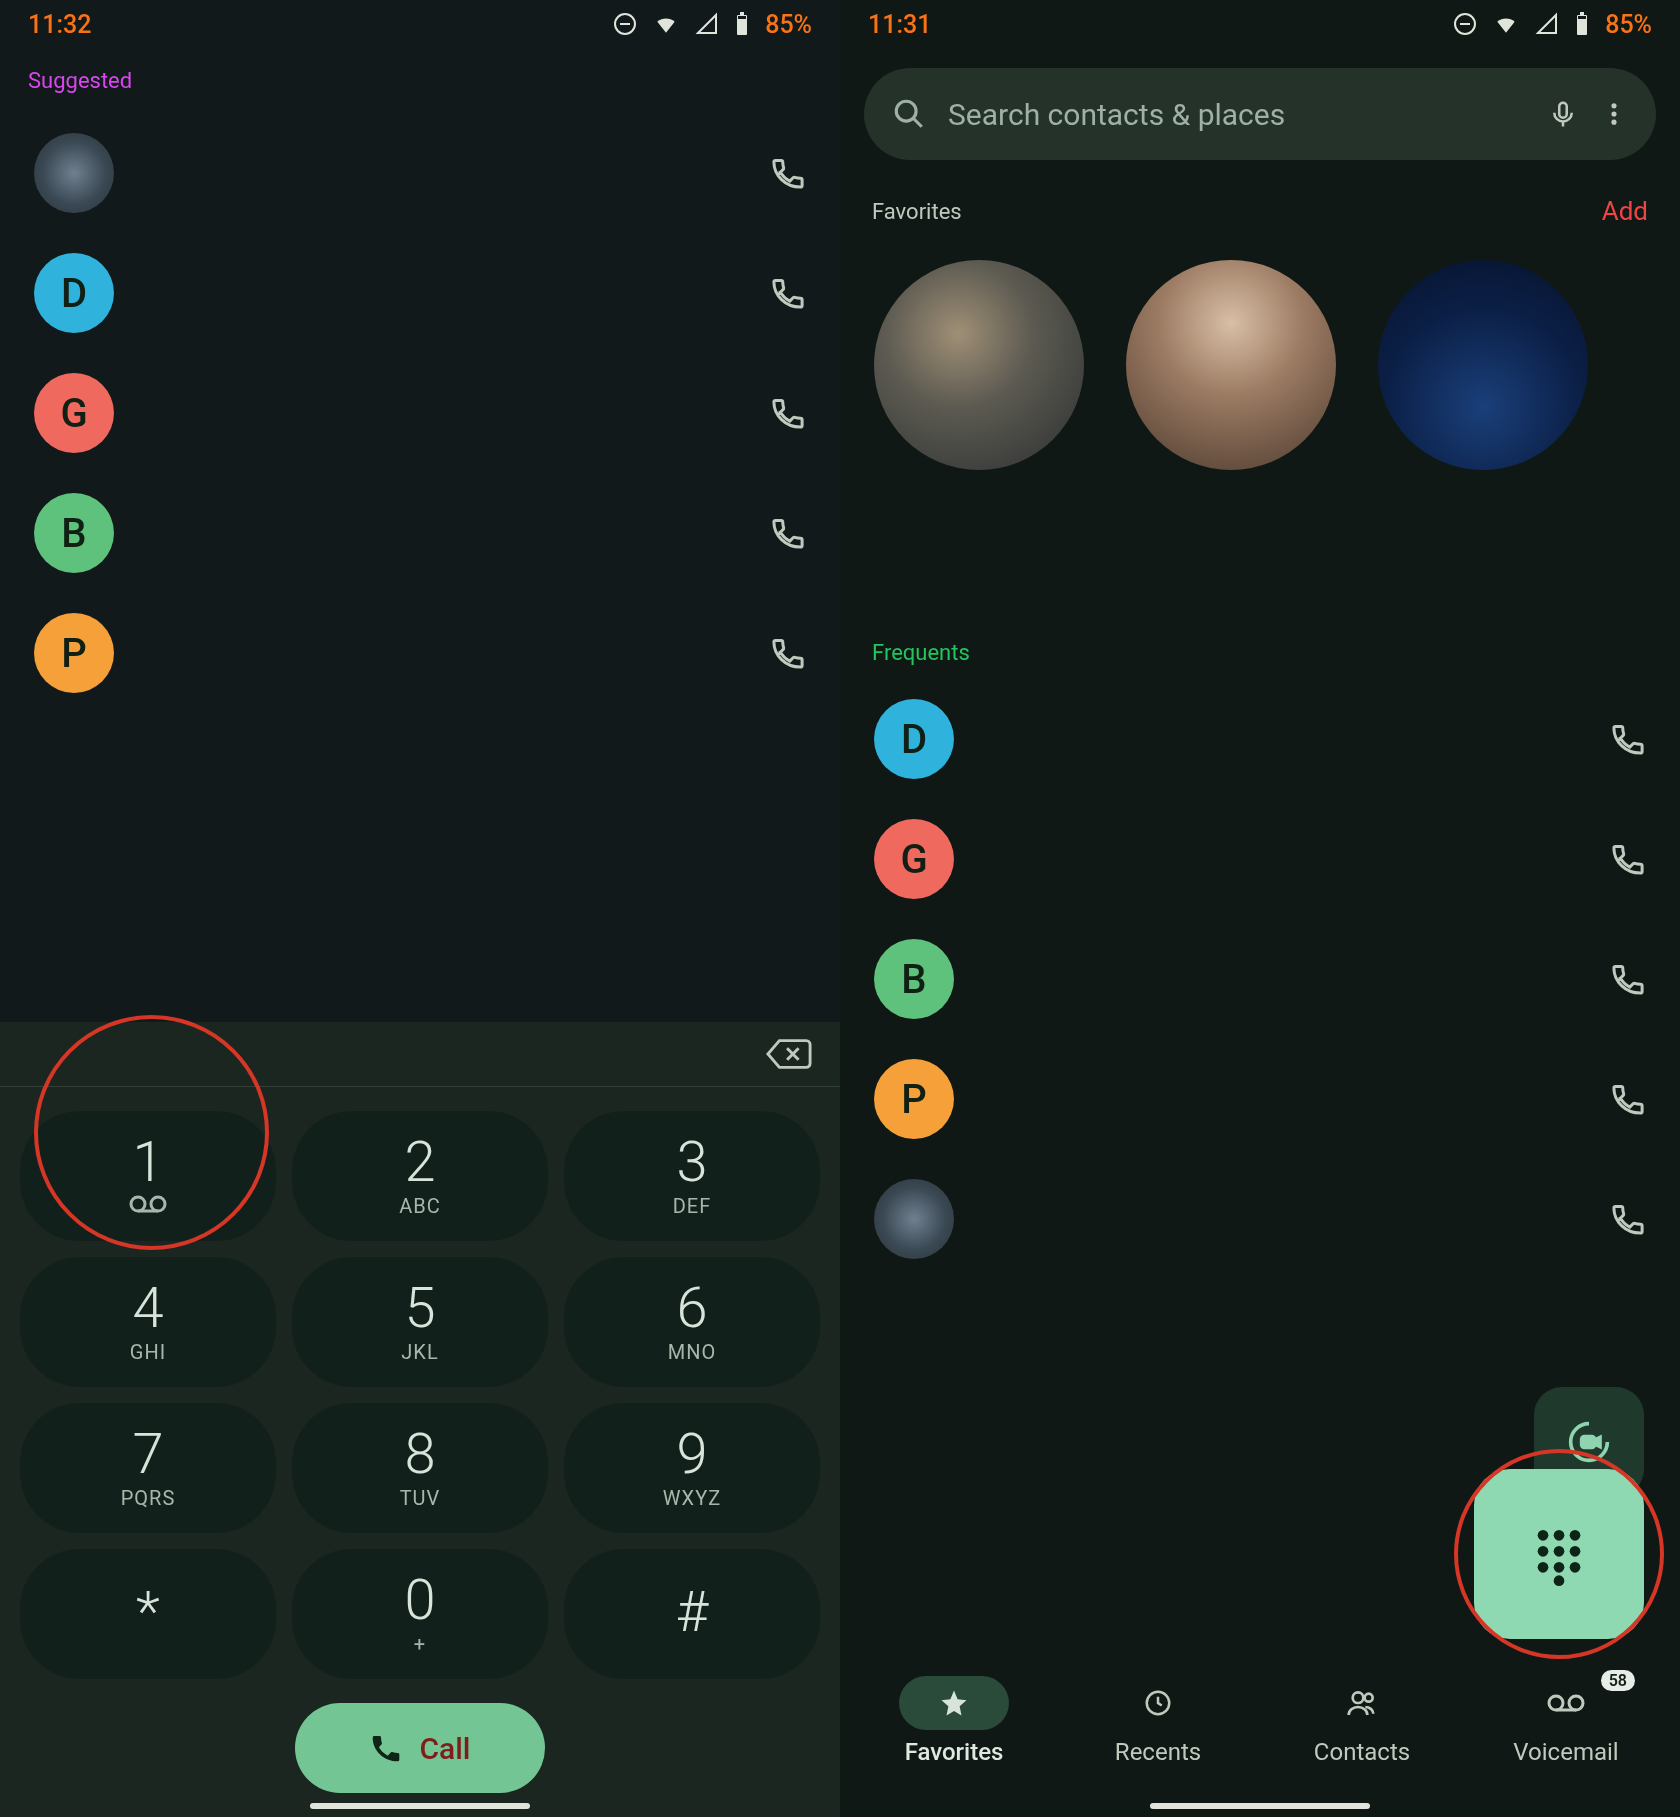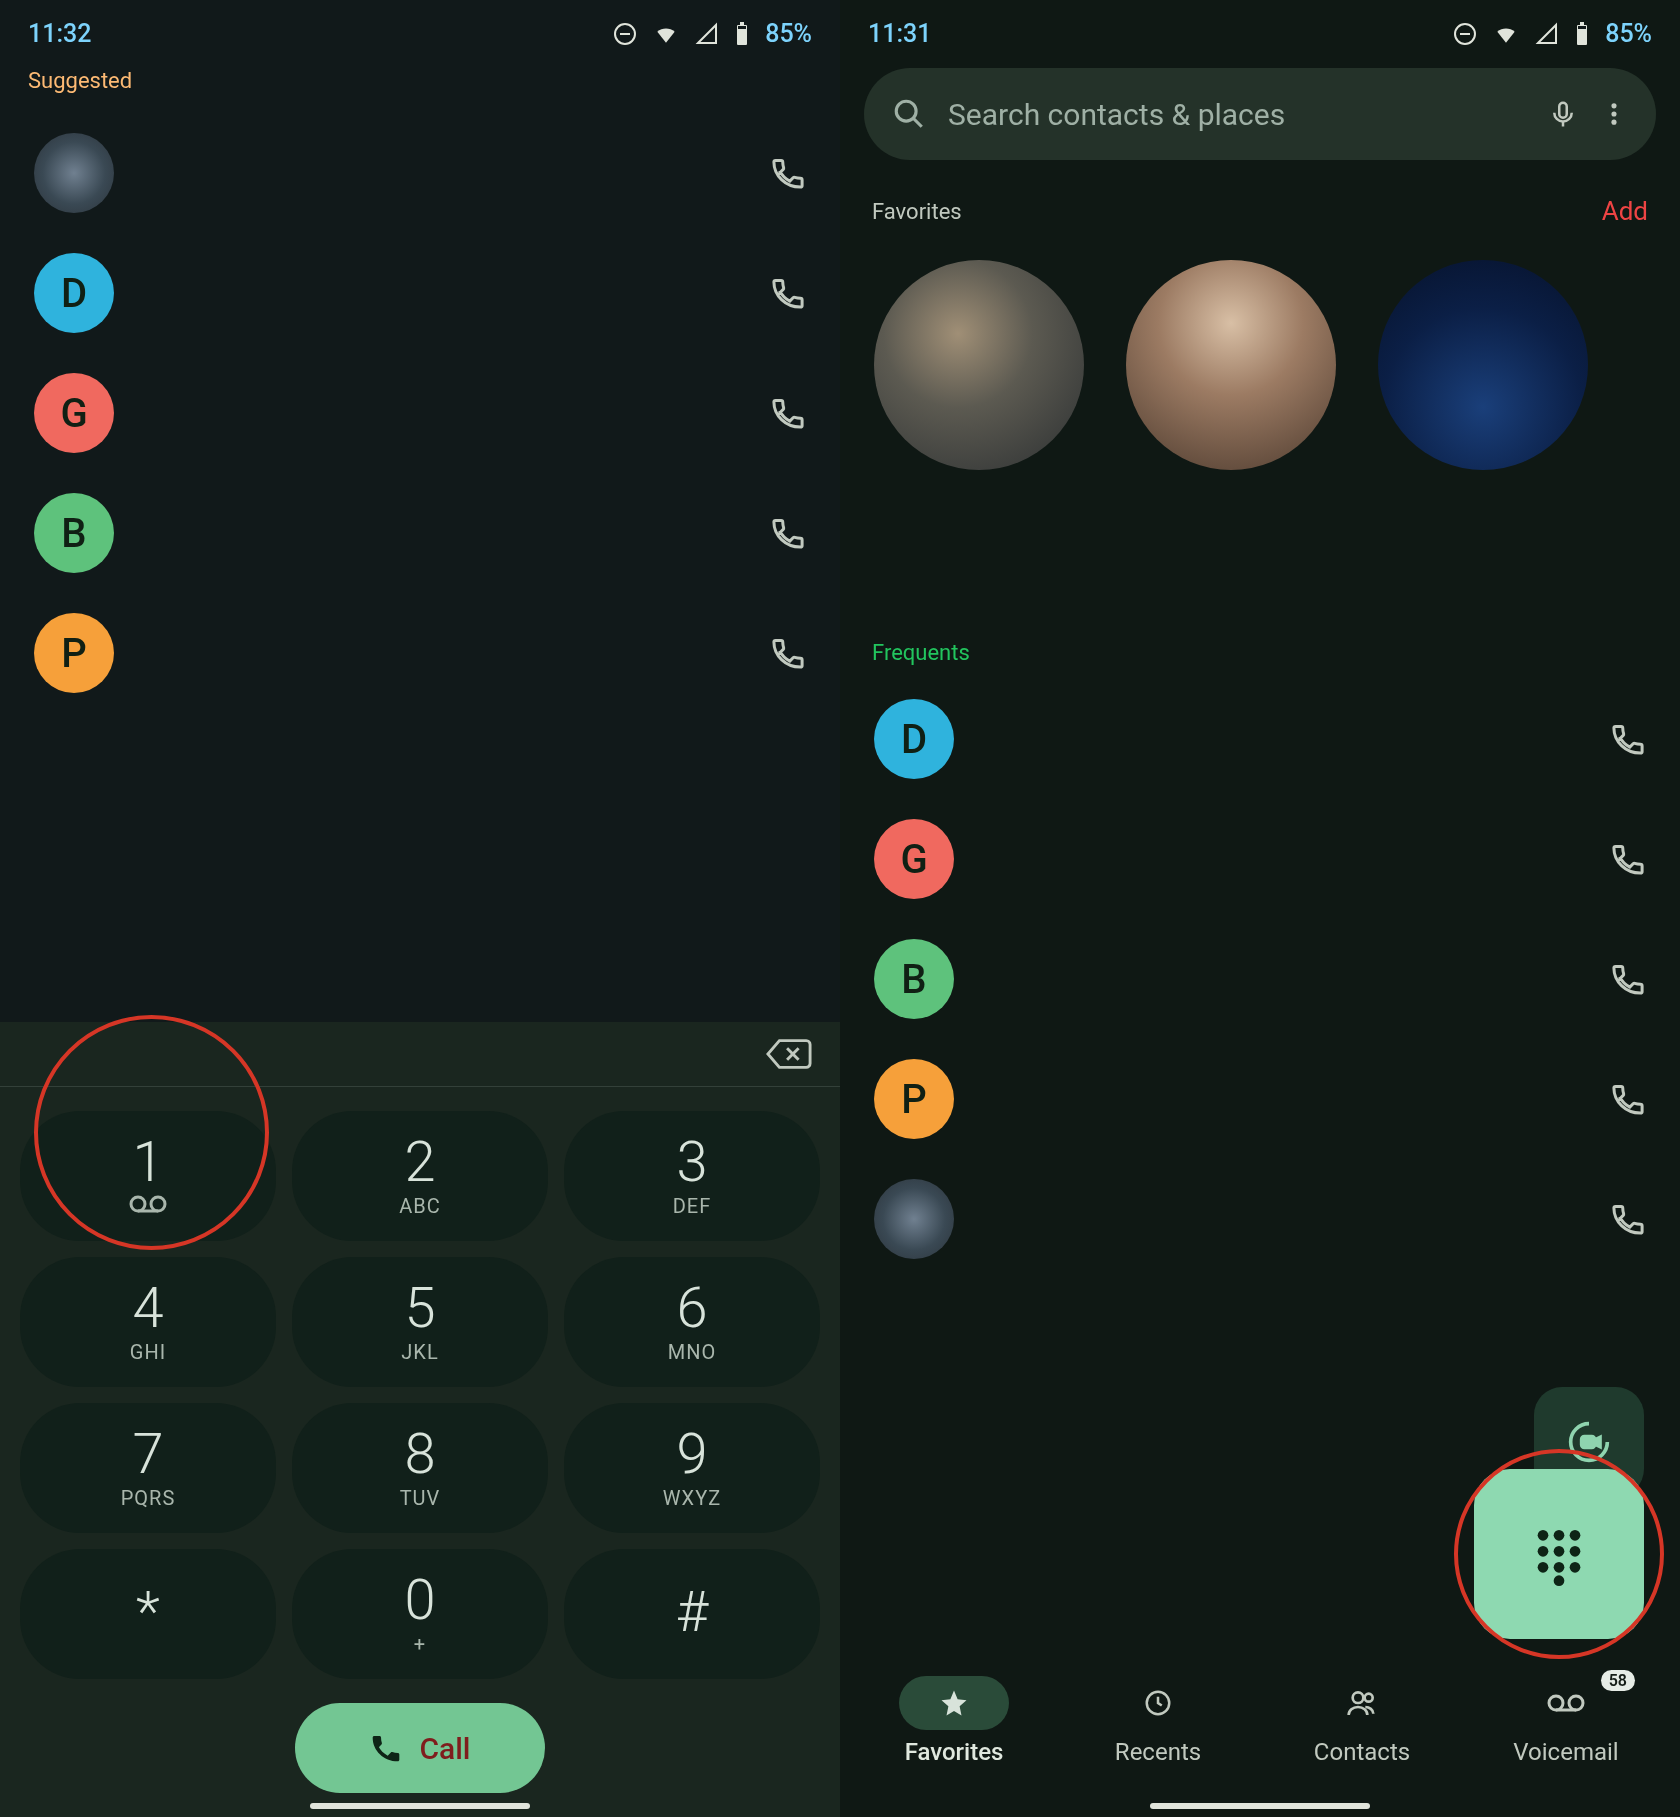--- a/index.html
+++ b/index.html
@@ -1,23 +1,23 @@
 <!DOCTYPE html>
 <html><head>
 <meta charset="utf-8">
 <style>
   * { box-sizing: border-box; margin: 0; padding: 0; }
   body { background: #0f1a13; font-family: Roboto, Arial, sans-serif; width: 1680px; height: 1817px; display: flex; }
   .phone { width: 840px; height: 1817px; background: #11191a; position: relative; overflow: hidden; }
-  .status-bar { height: 48px; display: flex; justify-content: space-between; align-items: flex-end; padding: 0 28px; color: #7dd3fc; font-size: 25px; font-weight: 500; }
+  .status-bar { height: 48px; display: flex; justify-content: space-between; align-items: center; padding: 0 28px; color: #f97316; font-size: 25px; font-weight: 500; }
   .status-icons { display: flex; align-items: center; gap: 16px; }
   .icon { display: inline-flex; align-items: center; justify-content: center; }
 
   
-  .suggested-label { color: #fdba74; font-size: 22px; padding: 20px 28px 20px; }
+  .suggested-label { color: #d946ef; font-size: 22px; padding: 20px 28px 20px; }
   .contact-row { display: flex; align-items: center; justify-content: space-between; padding: 20px 34px; }
   .avatar { width: 80px; height: 80px; border-radius: 50%; display: flex; align-items: center; justify-content: center; font-size: 40px; font-weight: 500; color: #102014; }
   .avatar.img { background: radial-gradient(circle, #708090 0%, #3a4954 55%, #2b333a 100%); }
   .avatar.blue { background: #2fb3dd; }
   .avatar.red  { background: #f0695f; }
   .avatar.green{ background: #5ec27c; }
   .avatar.orange{ background: #f6a03a; }
   .phone-icon { color: #c1c9bf; }
   .dialer-area { position: absolute; bottom: 0; left: 0; right: 0; background: #1a261f; padding-top: 14px; }
   .dialer-topbar { display: flex; justify-content: flex-end; padding: 0 28px 14px; }

